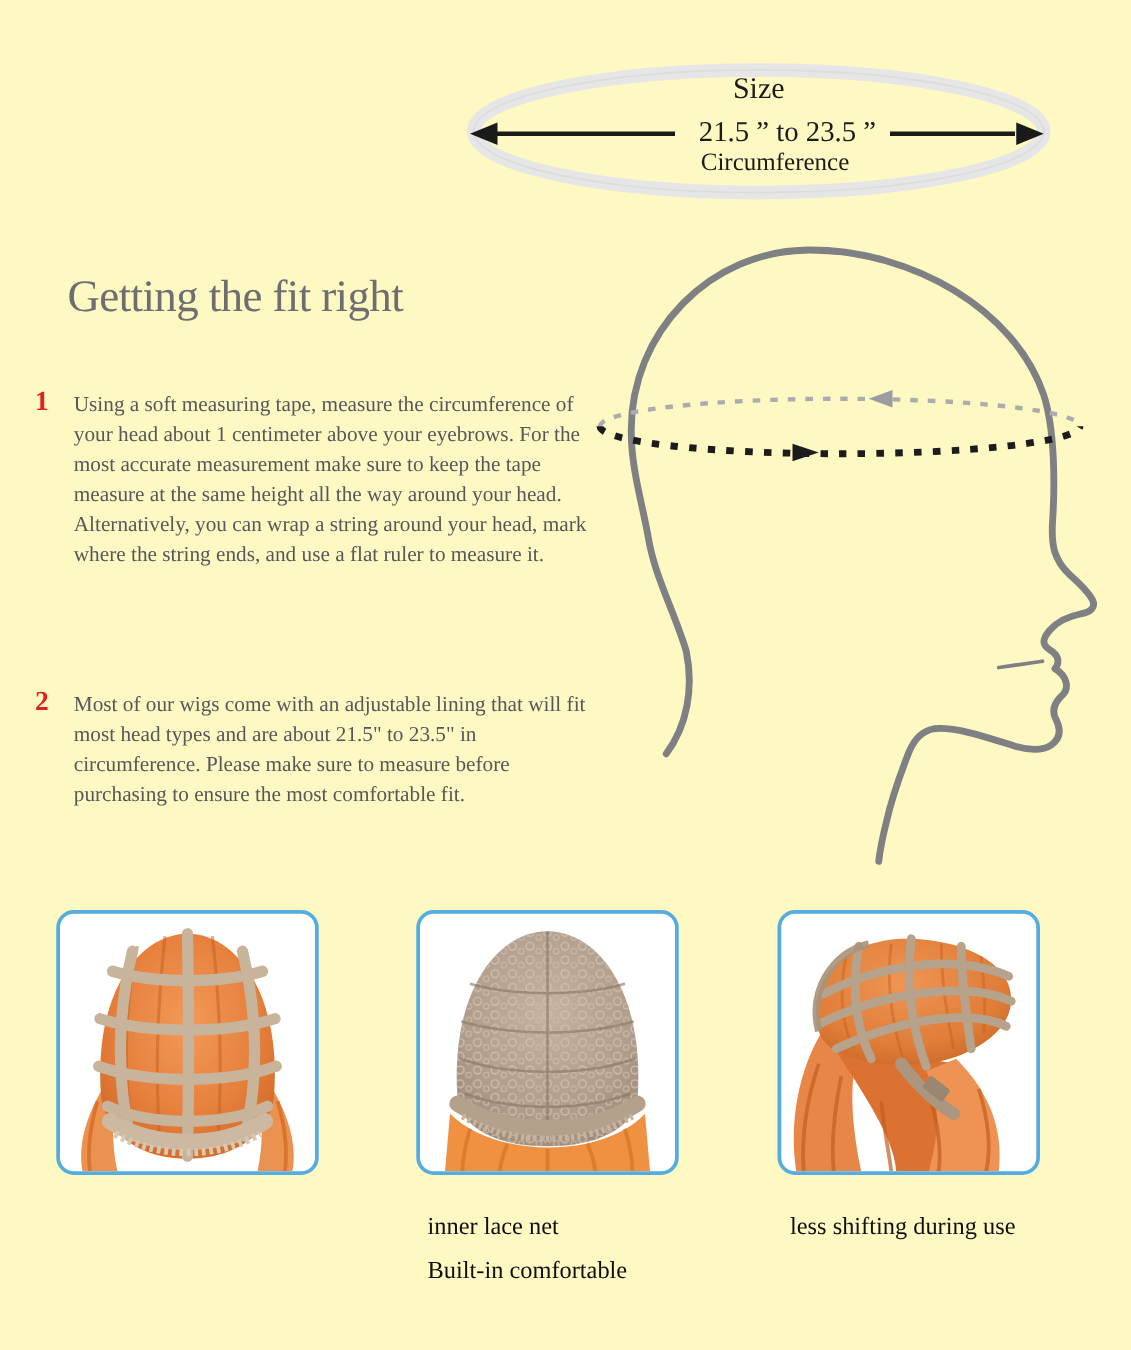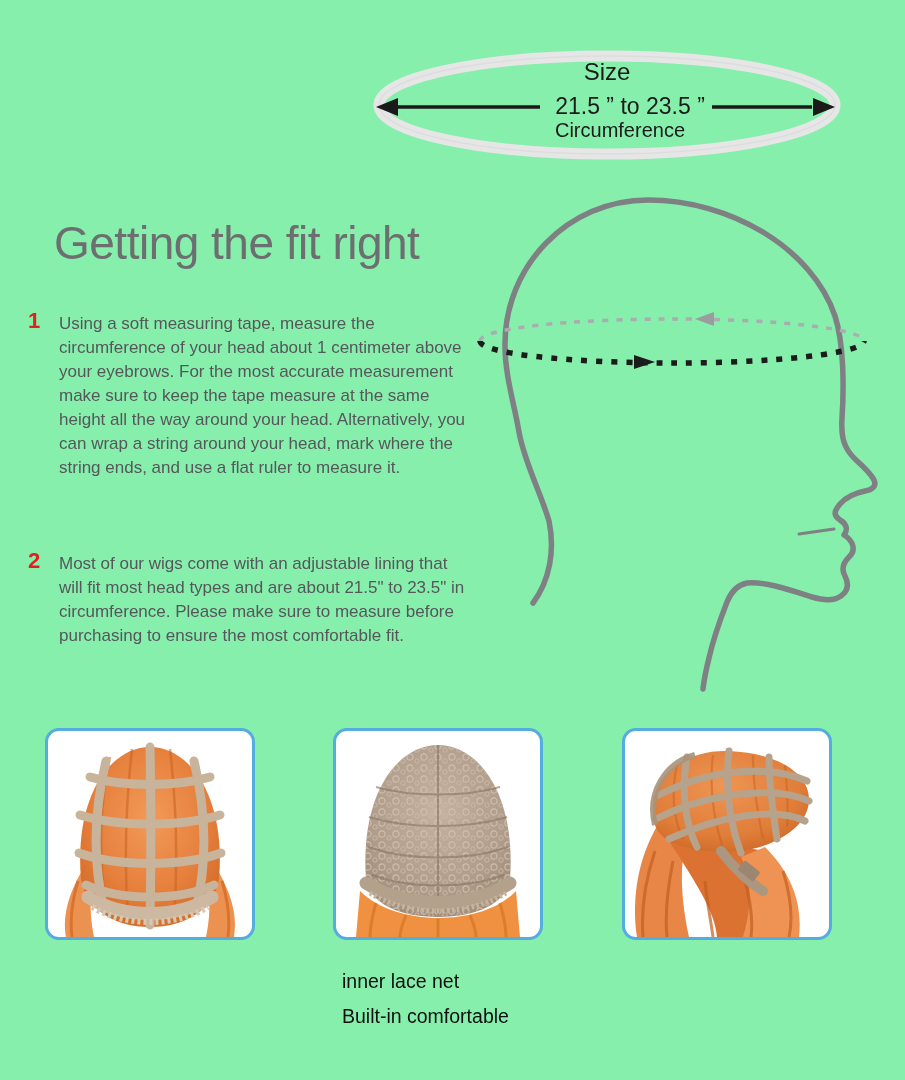--- a/index.html
+++ b/index.html
@@ -1,27 +1,27 @@
 <!DOCTYPE html>
 <html><head>
 <meta charset="utf-8">
 <style>
   html,body{margin:0;padding:0;background:#ffffff;}
   .canvas{
-    position:relative;width:905px;height:1080px;background:#86efac;
-    font-family:Liberation Sans, sans-serif;overflow:hidden;
+    position:relative;width:905px;height:1080px;background:#fef9c3;
+    font-family:Liberation Serif, serif;overflow:hidden;
   }
   .abs{position:absolute;}
   
   .ring-svg{left:372px;top:50px;width:470px;height:112px;}
   .size-label{left:507px;top:58px;width:200px;text-align:center;font-size:24px;color:#1b1b1b;}
   .range-label{left:520px;top:93px;width:220px;text-align:center;font-size:23px;color:#1b1b1b;}
   .circ-label{left:510px;top:119px;width:220px;text-align:center;font-size:20px;color:#1b1b1b;}
   
-  .page-title{left:54px;top:216px;font-size:46px;color:#6c6e70;letter-spacing:-0.5px;}
+  .page-title{left:54px;top:216px;font-size:36px;color:#6c6e70;letter-spacing:-0.5px;}
   
   .step-num{position:absolute;left:28px;width:24px;font-size:22px;font-weight:bold;color:#e0211f;}
   .step-text{position:absolute;left:55px;width:415px;font-size:17px;line-height:24px;color:#55575a;margin:4px;}
   .step1-num{top:308px;} .step1-text{top:308px;}
   .step2-num{top:548px;} .step2-text{top:548px;}
   
   .head-svg{left:458px;top:188px;width:445px;height:515px;}
   
   .card{position:absolute;top:728px;width:204px;height:206px;border:3px solid #55acdf;
         border-radius:14px;background:#ffffff;overflow:hidden;}
@@ -196,15 +196,16 @@
       <path d="M96 120 C 108 136, 122 150, 138 160" stroke="#ab9680" stroke-width="10" fill="none" stroke-linecap="round"></path>
       <rect x="114" y="134" width="20" height="12" rx="2" fill="#9b8671" transform="rotate(38 124 140)"></rect>
     </svg>
   </div>
 
   <div class="caption cap2">
     <div>inner lace net</div>
     <div>Built-in comfortable</div>
   </div>
   <div class="caption cap3">
+    <div>less shifting during use</div>
   </div>
 
 </div>
 
 </body></html>

